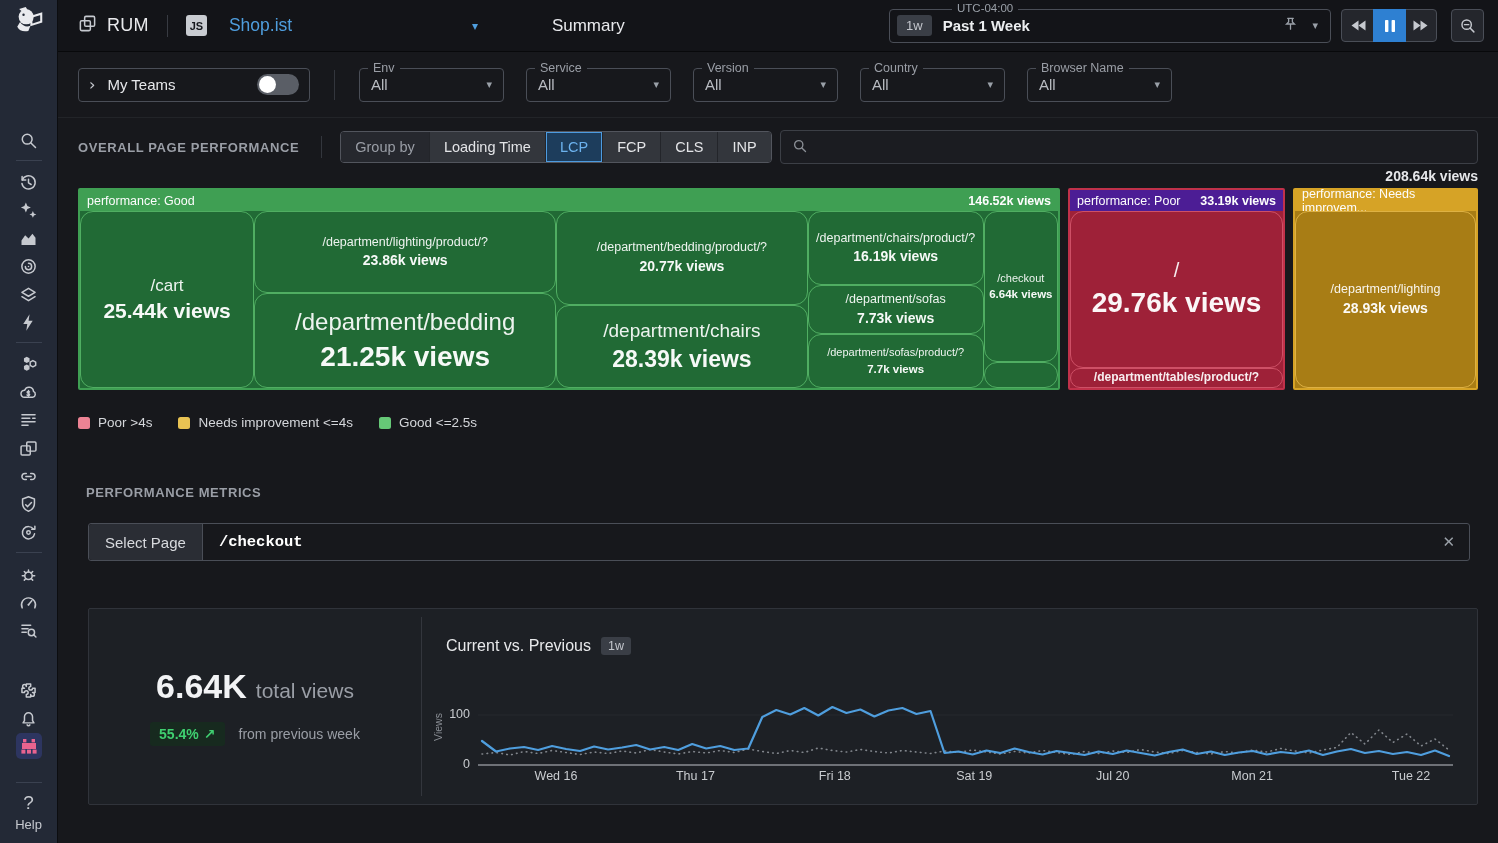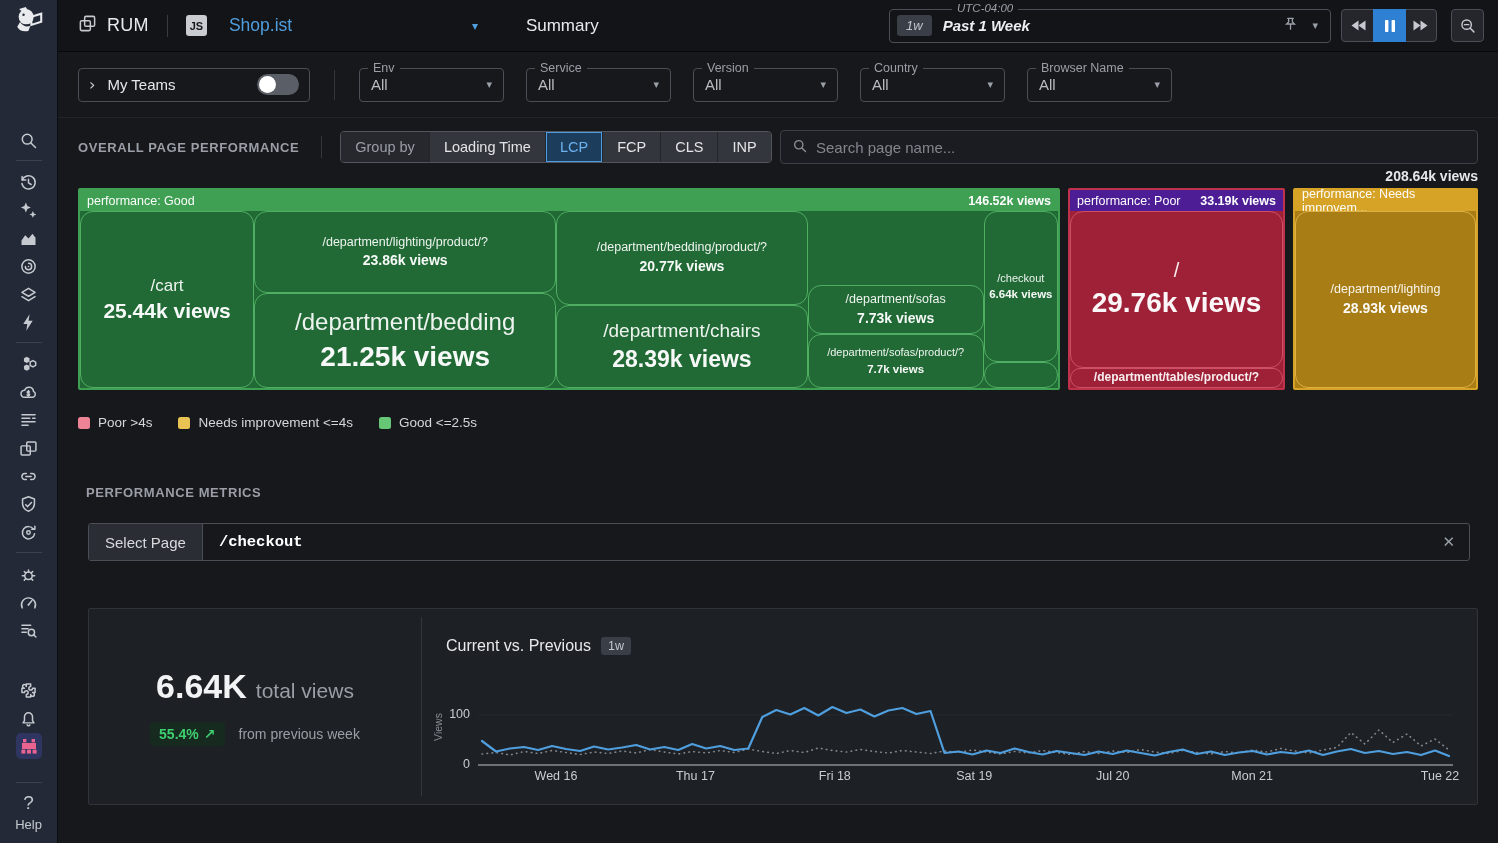--- a/index.html
+++ b/index.html
@@ -22,23 +22,23 @@
 
   
   .topbar { position:absolute; left:58px; top:0; width:1440px; height:52px; background:#131418; border-bottom:1px solid #08090b; display:flex; align-items:center; padding:0 14px 0 20px; }
   .rum-label { font-size:18px; color:#e8e9ec; margin-left:10px; letter-spacing:.3px; }
   .vsep { width:1px; height:22px; background:#383b42; margin:0 18px; }
   .svc { display:flex; align-items:center; gap:22px; width:292px; cursor:pointer; }
   .js-badge { width:21px; height:21px; background:#c9ccd1; color:#16181d; border-radius:3px; font-size:11px; font-weight:bold; display:flex; align-items:center; justify-content:center; }
   .svc-name { font-size:17.5px; color:#4f9ede; }
   .chev { font-family:"DejaVu Sans", sans-serif; color:#9aa0a8; font-size:11px; }
   .svc .chev { color:#4f9ede; margin-left:auto; font-size:12px; }
-  .page-title { font-size:17px; color:#e8e9ec; margin-left:48px; }
+  .page-title { font-size:17px; color:#e8e9ec; margin-left:74px; }
   .tb-right { margin-left:auto; display:flex; align-items:center; gap:10px; }
-  .timepicker { position:relative; width:442px; height:34px; border:1px solid #4a4e57; border-radius:4px; display:flex; align-items:center; padding:0 12px 0 7px; cursor:pointer;font-style:italic; }
+  .timepicker { position:relative; width:442px; height:34px; border:1px solid #4a4e57; border-radius:4px; display:flex; align-items:center; padding:0 12px 0 7px; cursor:pointer; }
   .tz { position:absolute; top:-8px; left:62px; background:#131418; padding:0 5px; font-size:11.5px; color:#9aa0a8; }
   .tp-badge { background:#3a3e46; color:#c3c6cc; border-radius:3px; padding:3px 9px; font-size:13px; }
   .tp-label { margin-left:11px; font-size:15px; font-weight:bold; color:#eceef0; }
   .tp-icons { margin-left:auto; display:flex; align-items:center; gap:14px; }
   .playgroup { display:flex; }
   .pbtn { width:33px; height:33px; background:#24262c; border:1px solid #4a4e57; display:flex; align-items:center; justify-content:center; cursor:pointer; }
   .pbtn:first-child { border-radius:4px 0 0 4px; }
   .pbtn:last-child { border-radius:0 4px 4px 0; margin-left:-1px; }
   .pbtn.active { background:#2e80d2; border-color:#2e80d2; margin:0 -1px; z-index:1; }
   .sq-btn { width:33px; height:33px; background:#24262c; border:1px solid #4a4e57; border-radius:4px; display:flex; align-items:center; justify-content:center; cursor:pointer; margin-left:4px; }
@@ -376,21 +376,20 @@
         <span class="tg-seg active">LCP</span>
         <span class="tg-seg">FCP</span>
         <span class="tg-seg">CLS</span>
         <span class="tg-seg">INP</span>
       </div>
     <div class="searchbox">
       <span><svg width="15" height="15" viewBox="0 0 20 20" fill="none" stroke="#8a8e95" stroke-width="1.8" stroke-linecap="round">
             <circle cx="9" cy="9" r="5.5"></circle>
             <path d="M13.2 13.2L18 18"></path>
           </svg></span>
-      <input type="text" placeholder="Search page name..." style="">
     </div>
   </div>
 
   <div class="total-views">208.64k views</div>
 
   <div class="treemap" id="treemap">
       <div class="tm-group" style="width: 982px; border: 2px solid rgb(63, 159, 83);">
         <div class="tm-head" style="background: rgb(63, 159, 83);">
           <span class="tm-hname">performance: Good</span>
           <span class="tm-hviews">146.52k views</span>
@@ -408,20 +407,24 @@
             <div class="tm-label" style="font-size: 24px;">/department/bedding</div>
             <div class="tm-views" style="font-size: 28px;">21.25k views</div>
           </div>
           <div class="tm-cell" style="left: 48.7%; top: 0%; width: 25.7%; height: 53%; border: 1px solid rgb(80, 174, 98); background: rgb(33, 106, 53);">
             <div class="tm-label" style="font-size: 12.5px;">/department/bedding/product/?</div>
             <div class="tm-views" style="font-size: 14px;">20.77k views</div>
           </div>
           <div class="tm-cell" style="left: 48.7%; top: 53%; width: 25.7%; height: 47%; border: 1px solid rgb(80, 174, 98); background: rgb(33, 106, 53);">
             <div class="tm-label" style="font-size: 19px;">/department/chairs</div>
             <div class="tm-views" style="font-size: 23px;">28.39k views</div>
+          </div>
+          <div class="tm-cell" style="left: 74.4%; top: 0%; width: 18%; height: 42%; border: 1px solid rgb(80, 174, 98); background: rgb(33, 106, 53);">
+            <div class="tm-label" style="font-size: 12.5px;">/department/chairs/product/?</div>
+            <div class="tm-views" style="font-size: 14px;">16.19k views</div>
           </div>
           <div class="tm-cell" style="left: 74.4%; top: 42%; width: 18%; height: 27.5%; border: 1px solid rgb(80, 174, 98); background: rgb(33, 106, 53);">
             <div class="tm-label" style="font-size: 12.5px;">/department/sofas</div>
             <div class="tm-views" style="font-size: 14px;">7.73k views</div>
           </div>
           <div class="tm-cell" style="left: 74.4%; top: 69.5%; width: 18%; height: 30.5%; border: 1px solid rgb(80, 174, 98); background: rgb(33, 106, 53);">
             <div class="tm-label" style="font-size: 11px;">/department/sofas/product/?</div>
             <div class="tm-views" style="font-size: 11.5px;">7.7k views</div>
           </div>
           <div class="tm-cell" style="left: 92.4%; top: 0%; width: 7.6%; height: 85.5%; border: 1px solid rgb(80, 174, 98); background: rgb(33, 106, 53);">
@@ -513,18 +516,18 @@
           <span class="ytick" style="top: 148px;">0</span>
           <span class="ytick" style="top: 98px;">100</span>
         </div>
       <div id="xticks">
           <span class="xtick" style="left: 94px;">Wed 16</span>
           <span class="xtick" style="left: 233.425px;">Thu 17</span>
           <span class="xtick" style="left: 372.85px;">Fri 18</span>
           <span class="xtick" style="left: 512.275px;">Sat 19</span>
           <span class="xtick" style="left: 650.725px;">Jul 20</span>
           <span class="xtick" style="left: 790.15px;">Mon 21</span>
-          <span class="xtick" style="left: 978px;">Tue 22</span>
+          <span class="xtick" style="left: 949px;">Tue 22</span>
         </div>
     </div>
   </div>
 
 </div>
 
 </body></html>

